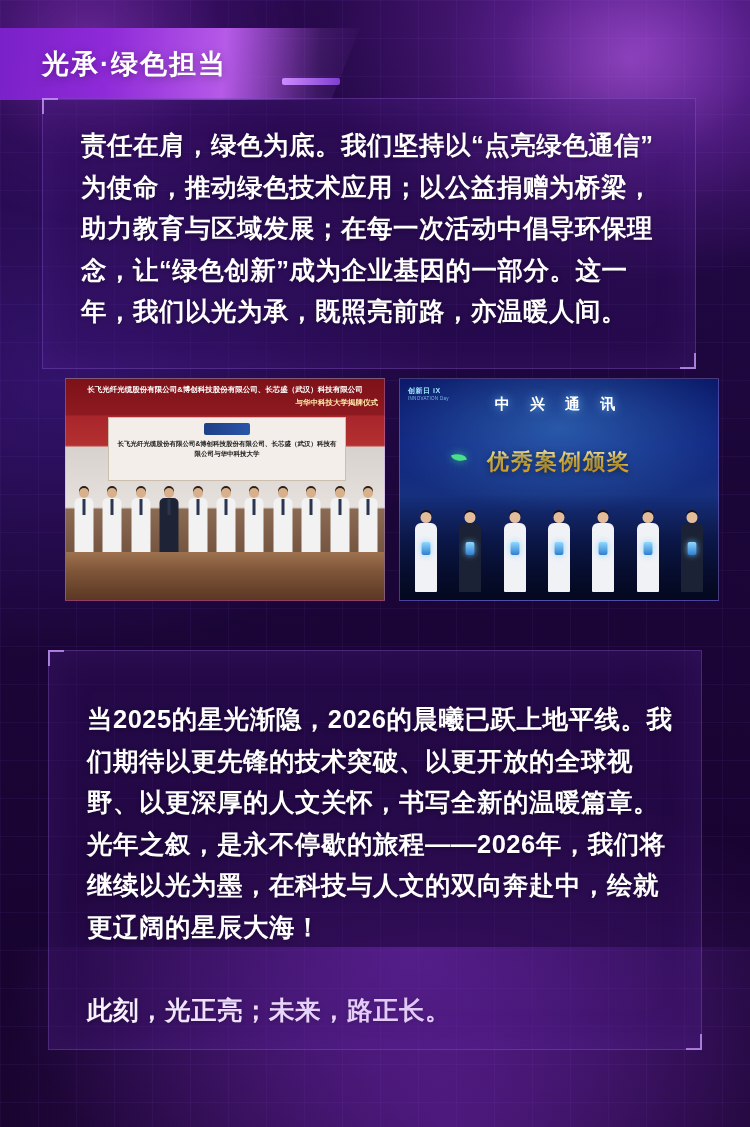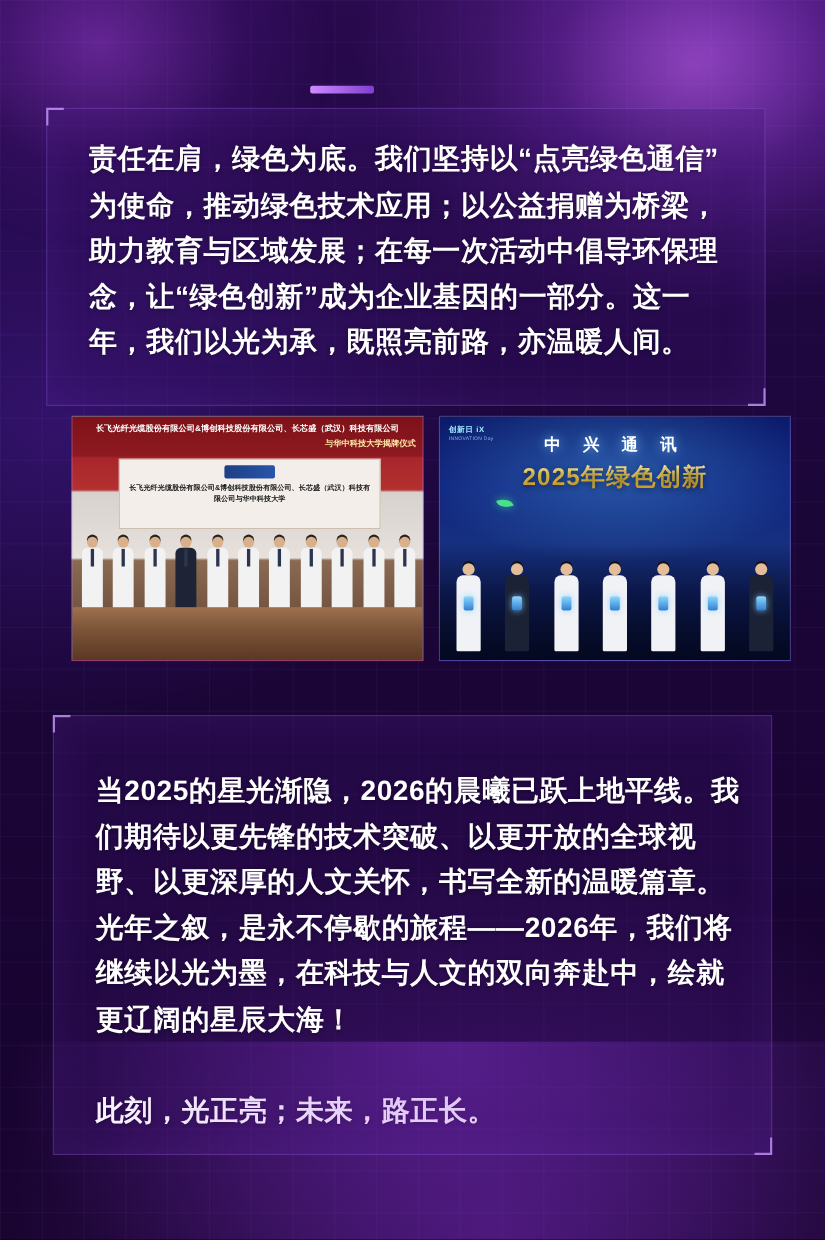--- a/index.html
+++ b/index.html
@@ -385,20 +385,23 @@
 </style>
 </head>
 <body>
 
 <div class="page">
 
   <div class="grid-overlay"></div>
   <div class="glow-tl"></div>
   <div class="glow-tr"></div>
 
+  <div class="header-band">
+    <div class="header-title">光承·绿色担当</div>
+  </div>
   <div class="header-underline"></div>
 
   <div class="panel panel-top">
     <div class="body-text">责任在肩，绿色为底。我们坚持以“点亮绿色通信”为使命，推动绿色技术应用；以公益捐赠为桥梁，助力教育与区域发展；在每一次活动中倡导环保理念，让“绿色创新”成为企业基因的一部分。这一年，我们以光为承，既照亮前路，亦温暖人间。</div>
   </div>
 
   <div class="photos">
 
     <div class="photo ph-left">
       <div class="banner-line1">长飞光纤光缆股份有限公司&amp;博创科技股份有限公司、长芯盛（武汉）科技有限公司</div>
@@ -466,22 +469,22 @@
       </div>
       <div class="table"></div>
     </div>
 
     <div class="photo ph-right">
       <div class="corner-tag">
         <span>创新日 iX</span>
         <small>INNOVATION Day</small>
       </div>
       <div class="zx-title">中 兴 通 讯</div>
-      <div class="award-l1">2025年绿色创新</div>
       <div class="leaf"></div>
+      <div class="award-l2">优秀案例颁奖</div>
       <div class="stage"></div>
       <div class="row-people">
         <div class="person">
             <div class="head"></div>
             <div class="body"></div>
             <div class="award"></div>
           </div>
         <div class="person dark">
             <div class="head"></div>
             <div class="body"></div>

